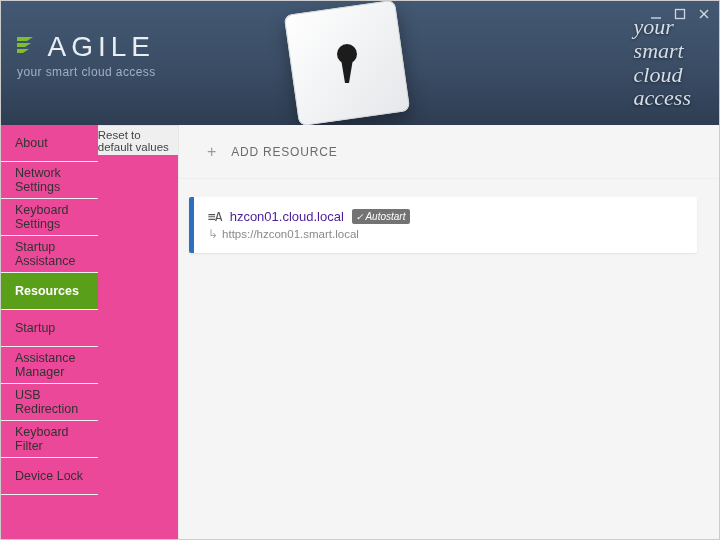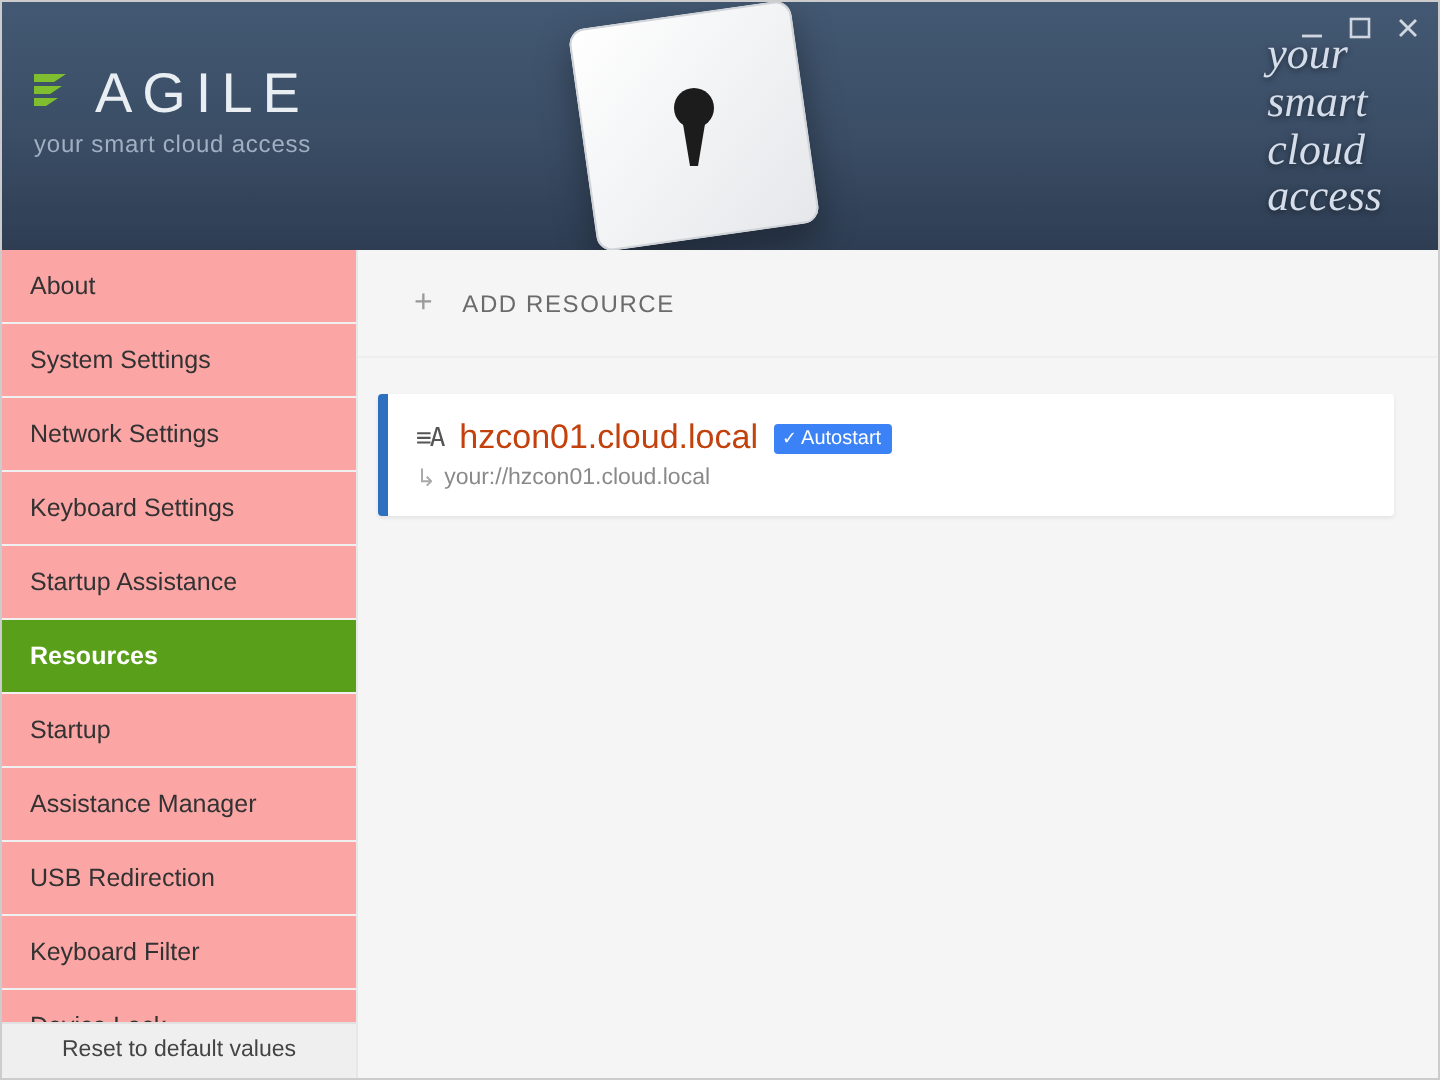--- a/index.html
+++ b/index.html
@@ -48,21 +48,21 @@
 
   .tagline {
     position: absolute; right: 28px; top: 14px;
     font-family: Georgia, 'Times New Roman', serif; font-style: italic;
     color: #d5ddea; font-size: 22px; line-height: 1.08;
     text-shadow: 0 1px 3px rgba(0,0,0,.5);
   }
 
   
   .body { flex: 1 1 auto; display: flex; min-height: 0; }
-  .sidebar { width: 178px; background: #fca5a5; border-right: 1px solid #e7e7e7; display: flex; flex-direction: column; }
+  .sidebar { width: 178px; background: #ec4899; border-right: 1px solid #e7e7e7; display: flex; flex-direction: row; }
   .nav { flex: 1 1 auto; overflow: hidden; }
   .nav-item {
     height: 37px; display: flex; align-items: center; padding: 0 14px;
     font-size: 12.5px; color: #323232; border-bottom: 1px solid #f0f0f0;
     cursor: pointer;
   }
   .nav-item.active {
     background: #5a9f1a; color: #fff; font-weight: 700; position: relative; text-align: right;
   }
   .nav-item.active::after {
@@ -86,24 +86,24 @@
   .add-row .plus { color: #9a9a9a; font-size: 16px; font-weight: 300; }
 
   .resource-list { padding: 18px 22px 18px 10px; }
   .resource-item {
     background: #fff; border-radius: 2px; box-shadow: 0 1px 2px rgba(0,0,0,.08);
     border-left: 5px solid #2f6fbf; padding: 12px 16px 12px 14px;
     cursor: pointer;
   }
   .resource-title-row { display: flex; align-items: center; gap: 8px; }
   .res-icon { color:#555; font-size:13px; letter-spacing:-1px; font-family: monospace; }
-  .resource-title { font-size: 17px; color: #c2410c; font-weight: 400; }
+  .resource-title { font-size: 13px; color: #4c1d95; font-weight: 400; }
   .badge {
-    background: #3b82f6; color: #fff; font-size: 10px; padding: 2px 5px 2px 4px;
-    border-radius: 2px; display: inline-flex; align-items: center; gap: 2px;
+    background: #737373; color: #fff; font-size: 10px; padding: 2px 5px 2px 4px;
+    border-radius: 2px; display: inline-flex; align-items: center; gap: 2px; font-style: italic;
   }
   .badge::before { content: "\2713"; font-size: 9px; }
   .resource-sub { margin-top: 3px; font-size: 11.5px; color: #8a8a8a; display:flex; align-items:center; gap:4px; }
   .resource-sub .arrow { color:#aaa; font-size:12px; }
 </style>
 </head>
 <body>
 
 <div class="window">
 
@@ -151,21 +151,20 @@
       <div>smart</div>
       <div>cloud</div>
       <div>access</div>
     </div>
   </div>
 
   <div class="body">
     <aside class="sidebar">
       <nav class="nav">
         <div class="nav-item">About</div>
-        <div class="nav-item">System Settings</div>
         <div class="nav-item">Network Settings</div>
         <div class="nav-item">Keyboard Settings</div>
         <div class="nav-item">Startup Assistance</div>
         <div class="nav-item active">Resources</div>
         <div class="nav-item">Startup</div>
         <div class="nav-item">Assistance Manager</div>
         <div class="nav-item">USB Redirection</div>
         <div class="nav-item">Keyboard Filter</div>
         <div class="nav-item">Device Lock</div>
       </nav>
@@ -180,20 +179,20 @@
 
       <div class="resource-list">
         <div class="resource-item">
           <div class="resource-title-row">
             <span class="res-icon">≡A</span>
             <span class="resource-title">hzcon01.cloud.local</span>
             <span class="badge">Autostart</span>
           </div>
           <div class="resource-sub">
             <span class="arrow">↳</span>
-            <span>your://hzcon01.cloud.local</span>
+            <span>https://hzcon01.smart.local</span>
           </div>
         </div>
       </div>
     </main>
   </div>
 
 </div>
 
 </body></html>

